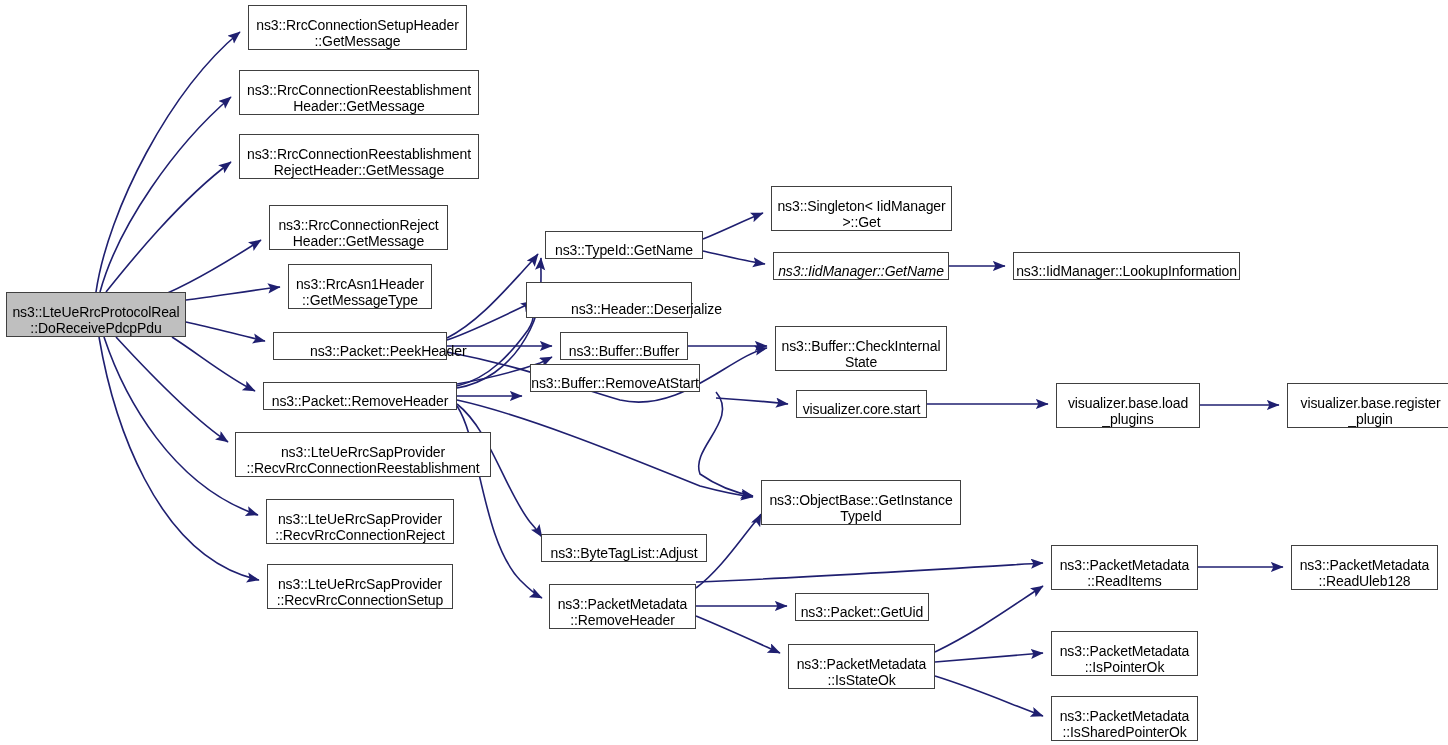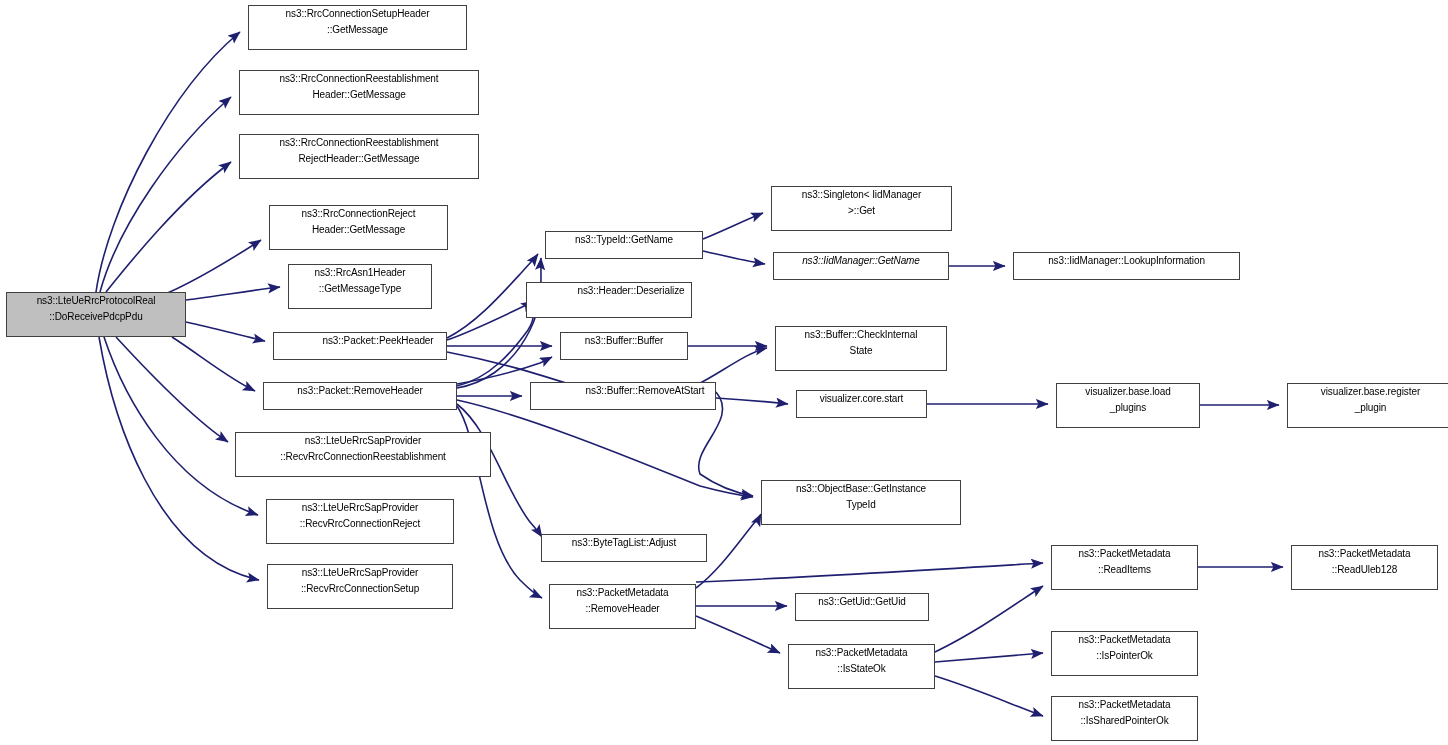--- a/index.html
+++ b/index.html
@@ -5,24 +5,24 @@
   html,body{margin:0;padding:0;background:#ffffff;}
   body{font-family:"Liberation Sans","DejaVu Sans",sans-serif;}
   #canvas{position:relative;width:1448px;height:745px;background:#ffffff;overflow:hidden;}
   svg#edges{position:absolute;left:0;top:0;width:1448px;height:745px;pointer-events:none;}
   .node{
     position:absolute;
     box-sizing:border-box;
     border:1px solid #404040;
     background:#ffffff;
     color:#000000;
-    font-size:10px;
+    font-size:14px;
     line-height:15.5px;
     display:flex;
-    align-items:flex-start;
+    align-items:flex-end;
     justify-content:center;
     text-align:center;
     white-space:pre-line;
     letter-spacing:-0.1px;
   }
   .node.root{background:#bfbfbf;border-color:#404040;}
   .node span{display:block;width:100%;}
 </style>
 </head>
 <body>
@@ -91,33 +91,33 @@
       <div class="node" style="left: 263px; top: 382px; width: 194px; height: 28px;"><span>ns3::Packet::RemoveHeader</span></div>
       <div class="node" style="left: 235px; top: 432px; width: 256px; height: 45px;"><span>ns3::LteUeRrcSapProvider
 ::RecvRrcConnectionReestablishment</span></div>
       <div class="node" style="left: 266px; top: 499px; width: 188px; height: 45px;"><span>ns3::LteUeRrcSapProvider
 ::RecvRrcConnectionReject</span></div>
       <div class="node" style="left: 267px; top: 564px; width: 186px; height: 45px;"><span>ns3::LteUeRrcSapProvider
 ::RecvRrcConnectionSetup</span></div>
       <div class="node" style="left: 545px; top: 231px; width: 158px; height: 28px;"><span>ns3::TypeId::GetName</span></div>
       <div class="node" style="left: 526px; top: 282px; width: 166px; height: 36px; padding-left: 44px;"><span>ns3::Header::Deserialize</span></div>
       <div class="node" style="left: 560px; top: 332px; width: 128px; height: 28px;"><span>ns3::Buffer::Buffer</span></div>
-      <div class="node" style="left: 530px; top: 382px; width: 186px; height: 28px; padding-left: 44px;"><span>ns3::Buffer::RemoveAtStart</span></div>
+      <div class="node" style="left: 530px; top: 364px; width: 170px; height: 28px;"><span>ns3::Buffer::RemoveAtStart</span></div>
       <div class="node" style="left: 541px; top: 534px; width: 166px; height: 28px;"><span>ns3::ByteTagList::Adjust</span></div>
       <div class="node" style="left: 549px; top: 584px; width: 147px; height: 45px;"><span>ns3::PacketMetadata
 ::RemoveHeader</span></div>
       <div class="node" style="left: 771px; top: 186px; width: 181px; height: 45px;"><span>ns3::Singleton&lt; IidManager
 &gt;::Get</span></div>
       <div class="node" style="left: 773px; top: 252px; width: 176px; height: 28px; font-style: italic;"><span>ns3::IidManager::GetName</span></div>
       <div class="node" style="left: 775px; top: 326px; width: 172px; height: 45px;"><span>ns3::Buffer::CheckInternal
 State</span></div>
       <div class="node" style="left: 796px; top: 390px; width: 131px; height: 28px;"><span>visualizer.core.start</span></div>
       <div class="node" style="left: 761px; top: 480px; width: 200px; height: 45px;"><span>ns3::ObjectBase::GetInstance
 TypeId</span></div>
-      <div class="node" style="left: 795px; top: 593px; width: 134px; height: 28px;"><span>ns3::GetUid::GetUid</span></div>
+      <div class="node" style="left: 795px; top: 593px; width: 134px; height: 28px;"><span>ns3::Packet::GetUid</span></div>
       <div class="node" style="left: 788px; top: 644px; width: 147px; height: 45px;"><span>ns3::PacketMetadata
 ::IsStateOk</span></div>
       <div class="node" style="left: 1013px; top: 252px; width: 227px; height: 28px;"><span>ns3::IidManager::LookupInformation</span></div>
       <div class="node" style="left: 1056px; top: 383px; width: 144px; height: 45px;"><span>visualizer.base.load
 _plugins</span></div>
       <div class="node" style="left: 1287px; top: 383px; width: 167px; height: 45px;"><span>visualizer.base.register
 _plugin</span></div>
       <div class="node" style="left: 1051px; top: 545px; width: 147px; height: 45px;"><span>ns3::PacketMetadata
 ::ReadItems</span></div>
       <div class="node" style="left: 1051px; top: 631px; width: 147px; height: 45px;"><span>ns3::PacketMetadata

